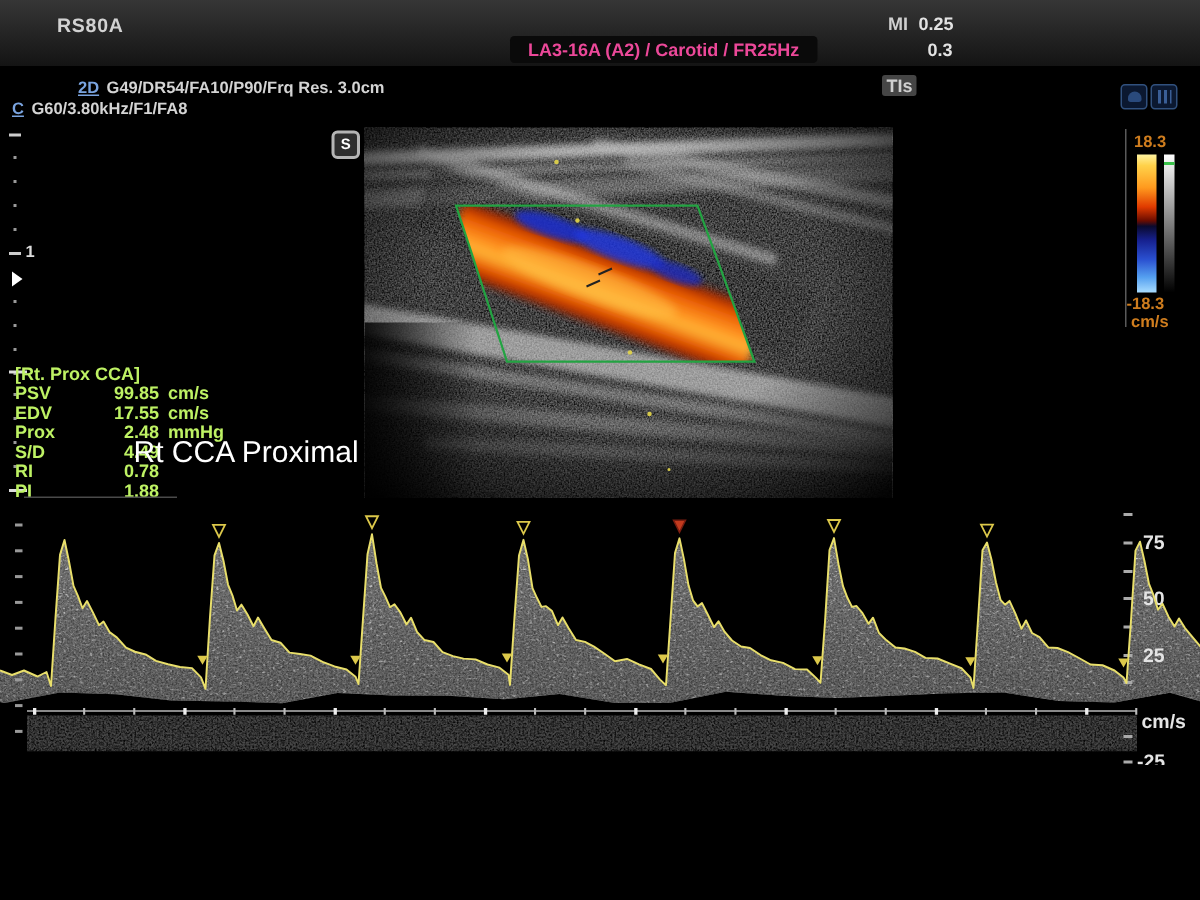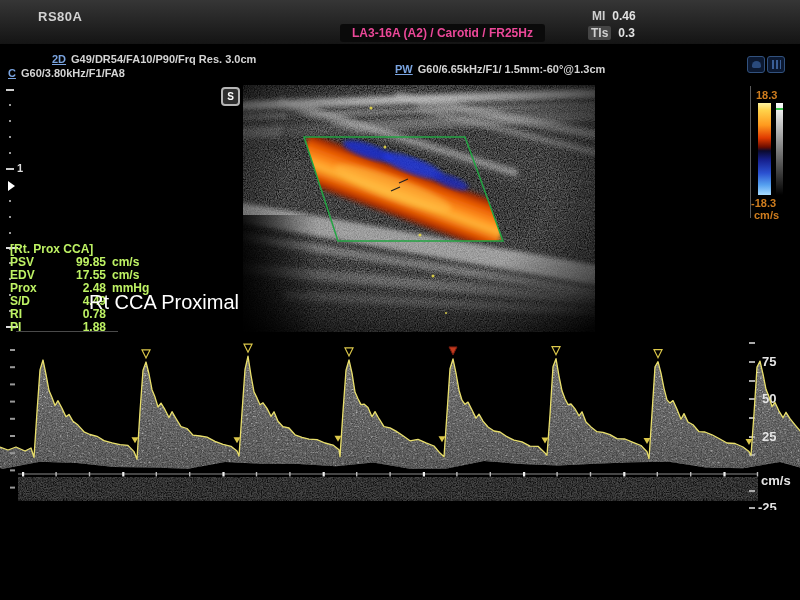--- a/index.html
+++ b/index.html
@@ -6,21 +6,21 @@
   #screen{position:relative;width:800px;height:600px;background:#000;overflow:hidden;
           font-family:"Liberation Sans",sans-serif;}
   
   #topbar{position:absolute;left:0;top:0;width:800px;height:44px;
           background:linear-gradient(#363636,#232323 55%,#141414);border-bottom:1px solid #000;}
   #sysname{position:absolute;left:38px;top:9px;font:700 13px "Liberation Sans",sans-serif;color:#d2d2d2;letter-spacing:.5px;}
   #probestrip{position:absolute;left:340px;top:24px;padding:2px 12px;background:#0a0a0a;border-radius:3px;
           font:700 12px "Liberation Sans",sans-serif;color:#ec4899;white-space:nowrap;}
   .mirow{position:absolute;display:flex;gap:7px;font:700 12px "Liberation Sans",sans-serif;color:#e2e2e2;}
   .milab{color:#cfcfcf;}
-  .tishl{background:#454545;padding:0 3px;border-radius:2px;}
+  .tishl{background:#454545;padding:0 3px;border-radius:2px;margin-top:24px;}
   
   .pline{position:absolute;font:700 11px "Liberation Sans",sans-serif;color:#d4d4d4;white-space:nowrap;}
   .mtoken{color:#7aa4e0;text-decoration:underline;margin-right:5px;cursor:default;}
   .hicon{position:absolute;top:56px;width:16px;height:15px;background:#0b1830;border:1px solid #31517e;
          border-radius:3px;display:flex;align-items:center;justify-content:center;}
   .dome{width:9px;height:7px;background:#2a4a7c;border-radius:5px 5px 2px 2px;}
   .bman{width:9px;height:9px;background:repeating-linear-gradient(90deg,#3a5e96 0 2px,transparent 2px 4px);}
   
   #sbadge{position:absolute;left:221px;top:87px;width:15px;height:15px;border:2px solid #b5b5b5;border-radius:4px;
           background:#2e2e2e;color:#fff;font:700 10px "Liberation Sans",sans-serif;
@@ -52,36 +52,33 @@
 </head>
 <body>
 
 <div id="screen">
 
   <div id="topbar">
     <div id="sysname">RS80A</div>
     <div id="probestrip">LA3-16A (A2) / Carotid / FR25Hz</div>
     <div class="mirow" style="left:592px;top:9px;">
       <span class="milab">MI</span>
-      <span>0.46</span>
+      <span>0.25</span>
     </div>
     <div class="mirow" style="left:588px;top:26px;">
       <span class="milab tishl">TIs</span>
       <span>0.3</span>
     </div>
   </div>
 
   <div class="pline" style="left:8px;top:53px;margin-left:44px;">
     <span class="mtoken">2D</span><span>G49/DR54/FA10/P90/Frq Res. 3.0cm</span>
   </div>
   <div class="pline" style="left:8px;top:67px;">
     <span class="mtoken">C</span><span>G60/3.80kHz/F1/FA8</span>
-  </div>
-  <div class="pline" style="left:395px;top:63px;">
-    <span class="mtoken">PW</span><span>G60/6.65kHz/F1/ 1.5mm:-60°@1.3cm</span>
   </div>
   <div class="hicon" style="left:747px;">
       <div class="dome"></div>
     </div>
   <div class="hicon" style="left:767px;">
       <div class="bman"></div>
     </div>
 
   <svg style="left:243px;top:85px;" width="352" height="247" viewBox="0 0 352 247">
     <defs>

